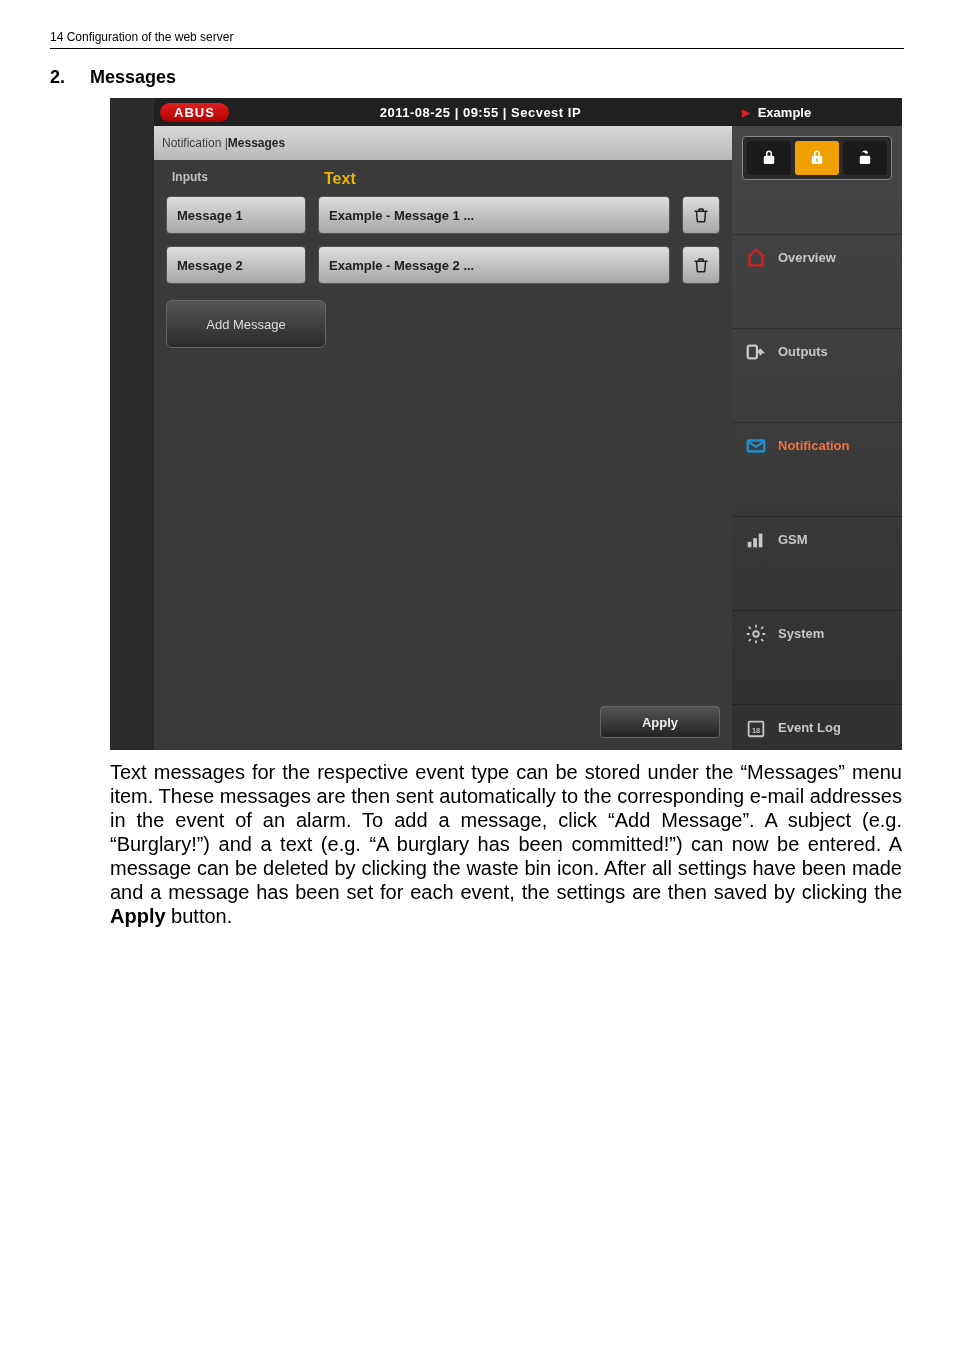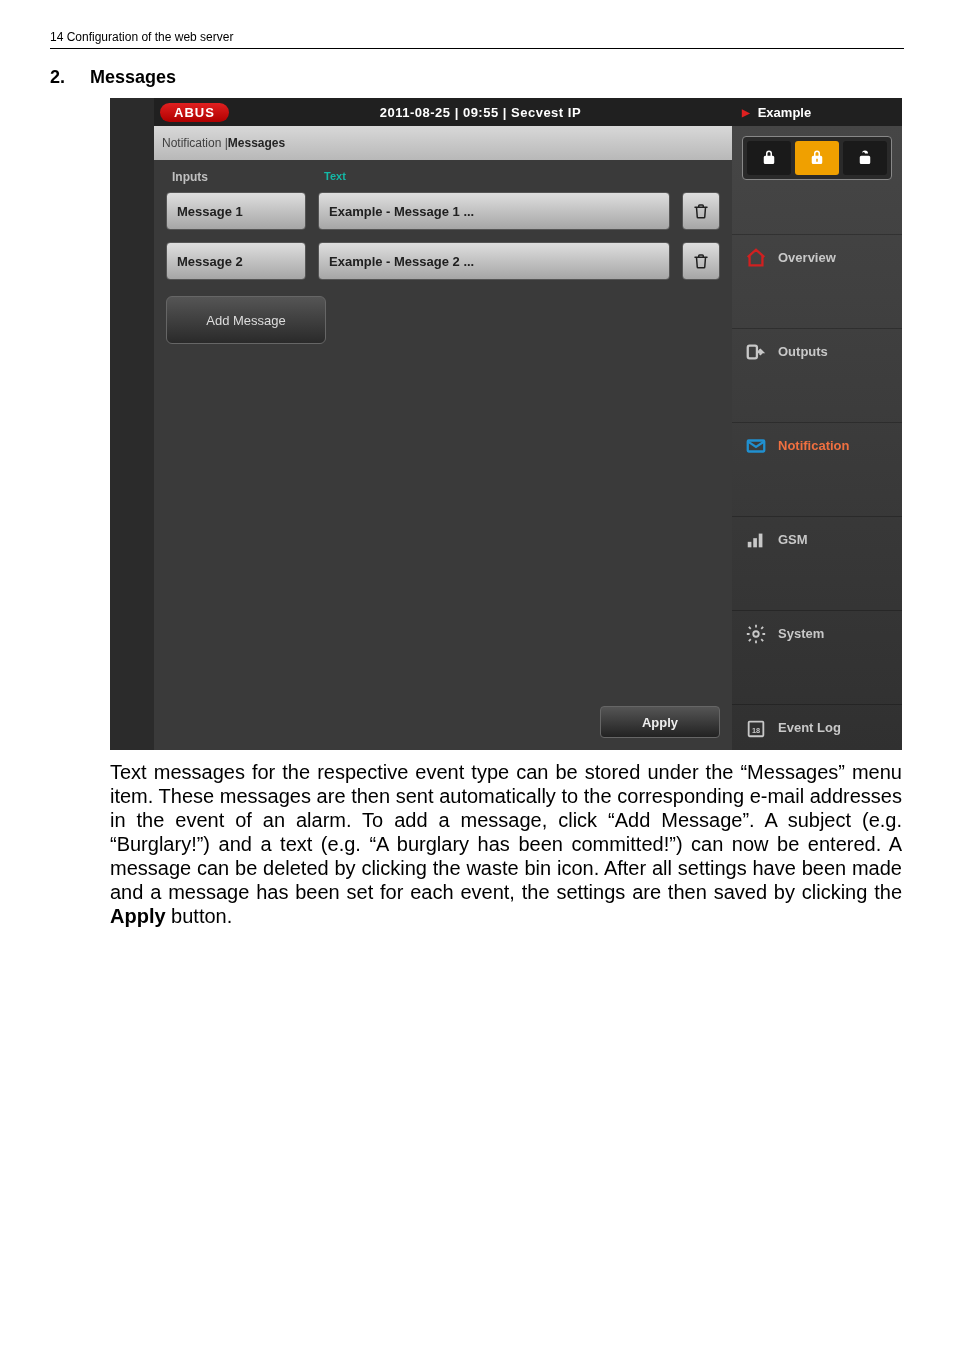--- a/index.html
+++ b/index.html
@@ -89,22 +89,22 @@
     margin-bottom: 8px;
   }
   .hdr-msg {
     width: 140px;
     color: #c0c0c0;
     font-size: 12px;
     font-weight: bold;
     padding-left: 6px;
   }
   .hdr-text {
-    color: #14b8a6;
-    font-size: 11px;
+    color: #eab308;
+    font-size: 16px;
     font-weight: bold;
     padding-left: 6px;
   }
   .row {
     display: flex;
     gap: 12px;
     margin-bottom: 12px;
   }
   .cell {
     height: 38px;

